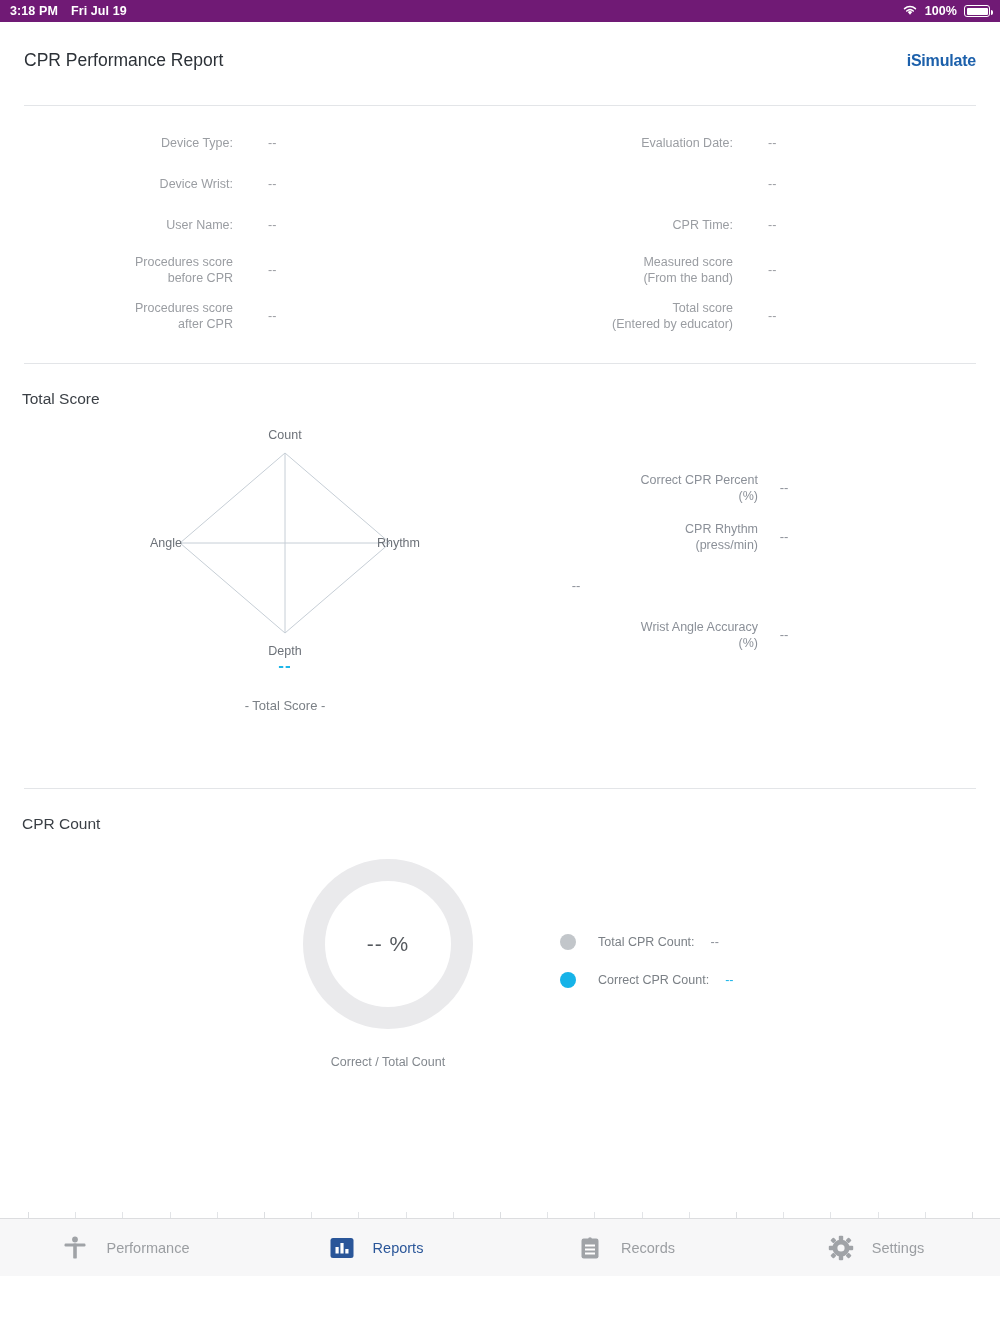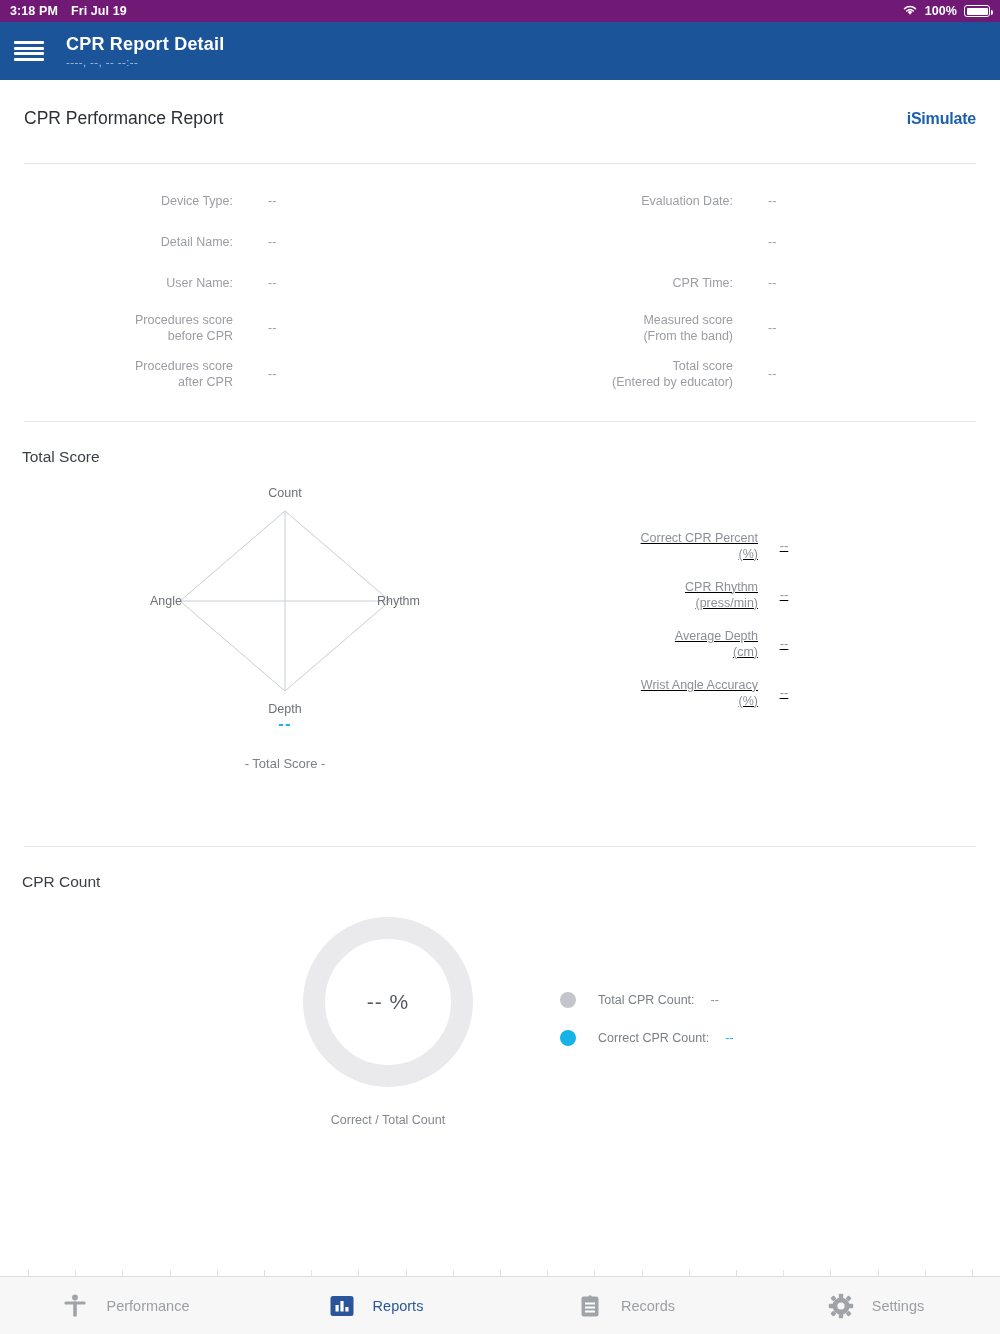--- a/index.html
+++ b/index.html
@@ -76,21 +76,21 @@
   .score-block { position: relative; height: 360px; }
   .radar-wrap { position: absolute; left: 150px; top: 20px; width: 270px; height: 230px; }
   .radar-label {
     position: absolute; font-size: 12.5px; color: #6c7178; white-space: nowrap;
   }
   .rl-count { top: 0px; left: 50%; transform: translateX(-50%); }
   .rl-depth { bottom: 0px; left: 50%; transform: translateX(-50%); }
   .rl-angle { left: 0px; top: 50%; transform: translateY(-50%); }
   .rl-rhythm { right: 0px; top: 50%; transform: translateY(-50%); }
 
-  .metrics { position: absolute; right: 190px; top: 55px; width: 260px; text-decoration: underline; }
+  .metrics { position: absolute; right: 190px; top: 55px; width: 260px; }
   .met-row { display: flex; align-items: center; height: 49px; }
   .met-label { flex: 1; text-align: right; font-size: 12.5px; color: #8b9098; line-height: 16px; }
   .met-value { width: 52px; text-align: center; font-size: 13px; color: #8b9098; }
 
   .total-score-val {
     position: absolute; left: 150px; top: 248px; width: 270px; text-align: center;
     font-size: 17px; font-weight: 700; color: #1fb6e8; letter-spacing: 1px;
   }
   .total-score-cap {
     position: absolute; left: 150px; top: 290px; width: 270px; text-align: center;
@@ -154,50 +154,38 @@
           <path d="M4.7 7.0 A5.2 5.2 0 0 1 11.3 7.0" stroke="#fff" stroke-width="1.5" fill="none" stroke-linecap="round"></path>
         </svg>
       </span>
       <span class="sb-pct">100%</span>
       <span class="battery">
           <i></i>
         </span>
     </span>
   </div>
 
-  <div class="navbar">
-    <div class="hamburger">
-      <span></span>
-        <span></span>
-        <span></span>
-        <span></span>
-    </div>
-    <div class="nav-titles">
-      <div class="nav-title">CPR Report Detail</div>
-      <div class="nav-sub">----, --, -- --:--</div>
-    </div>
-  </div>
 
   <div class="content">
 
     <div class="report-head">
       <div class="report-title">CPR Performance Report</div>
       <div class="brand">iSimulate</div>
     </div>
 
     <div class="rule"></div>
 
     <div class="details">
       <div class="det-col left" id="det-left">
           <div class="det-row">
             <div class="det-label"><span>Device Type:</span></div>
             <div class="det-value">--</div>
           </div>
           <div class="det-row">
-            <div class="det-label"><span>Detail Name:</span></div>
+            <div class="det-label"><span>Device Wrist:</span></div>
             <div class="det-value">--</div>
           </div>
           <div class="det-row">
             <div class="det-label"><span>User Name:</span></div>
             <div class="det-value">--</div>
           </div>
           <div class="det-row tall">
             <div class="det-label"><span>Procedures score</span><br><span>before CPR</span></div>
             <div class="det-value">--</div>
           </div>
@@ -253,21 +241,20 @@
       <div class="metrics" id="metrics">
           <div class="met-row">
             <div class="met-label"><span>Correct CPR Percent</span><br><span>(%)</span></div>
             <div class="met-value">--</div>
           </div>
           <div class="met-row">
             <div class="met-label"><span>CPR Rhythm</span><br><span>(press/min)</span></div>
             <div class="met-value">--</div>
           </div>
           <div class="met-row">
-            <div class="met-label"><span>Average Depth</span><br><span>(cm)</span></div>
             <div class="met-value">--</div>
           </div>
           <div class="met-row">
             <div class="met-label"><span>Wrist Angle Accuracy</span><br><span>(%)</span></div>
             <div class="met-value">--</div>
           </div>
         </div>
 
       <div class="total-score-val">--</div>
       <div class="total-score-cap">- Total Score -</div>

